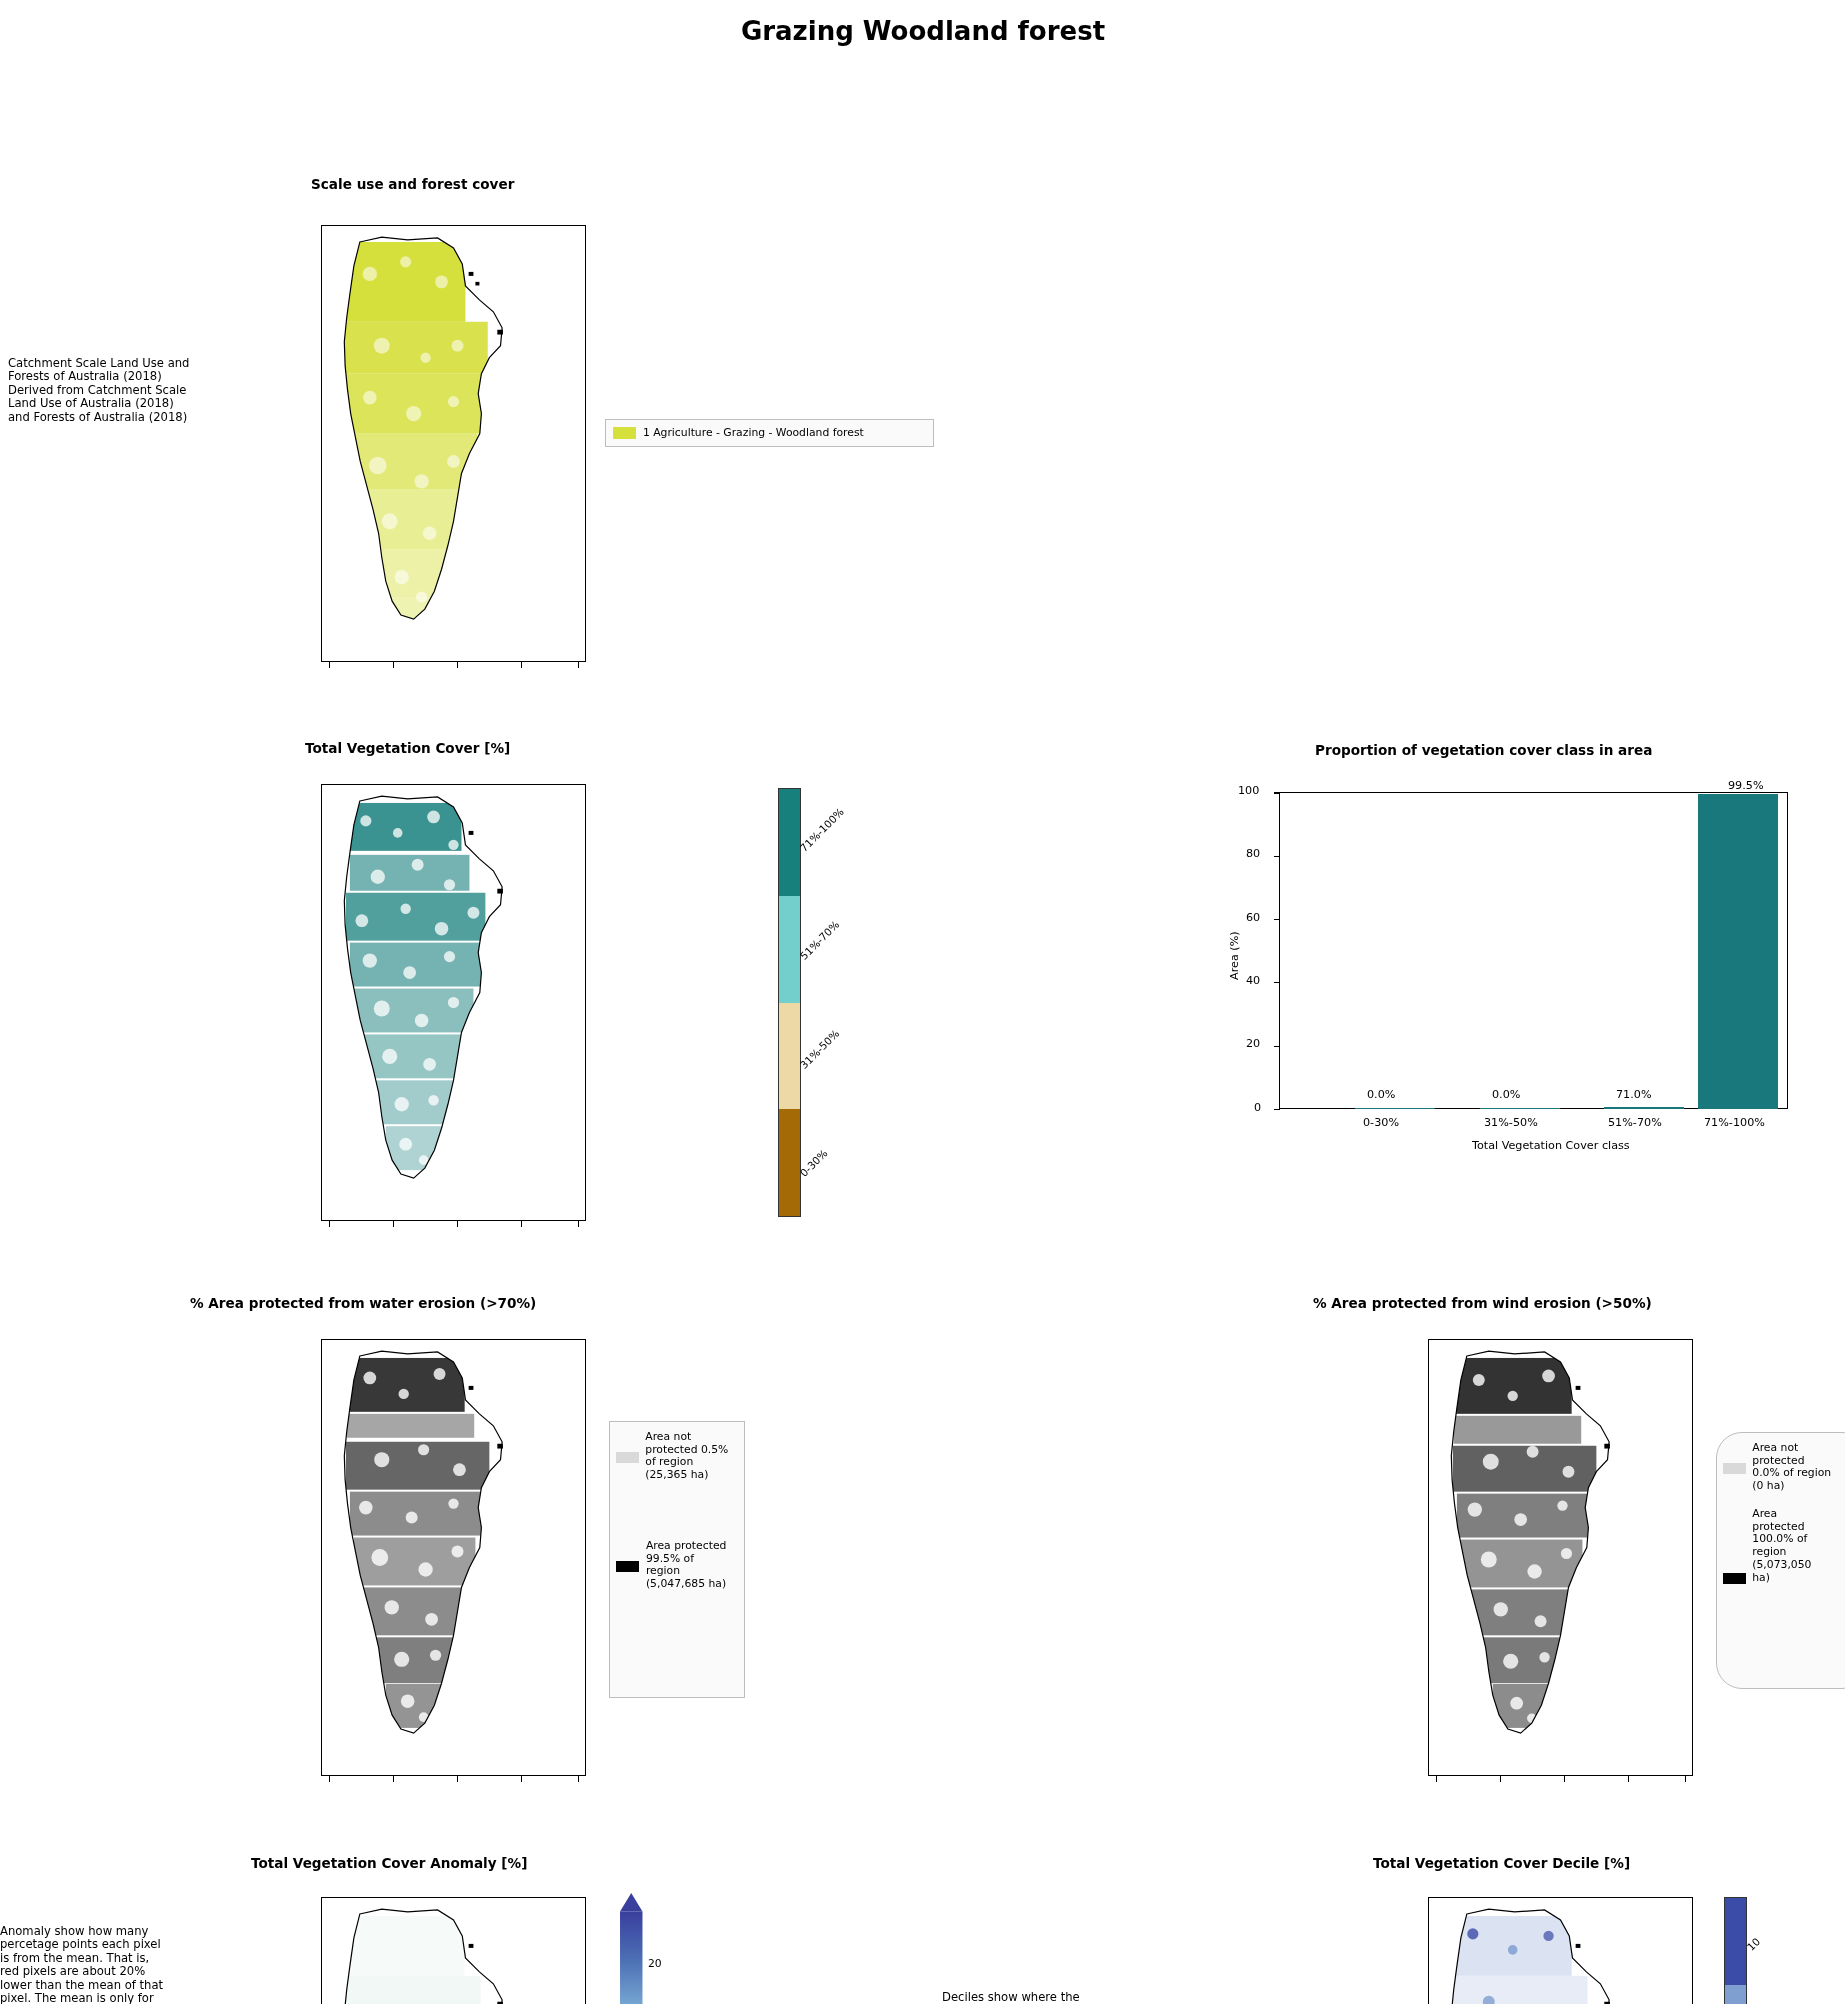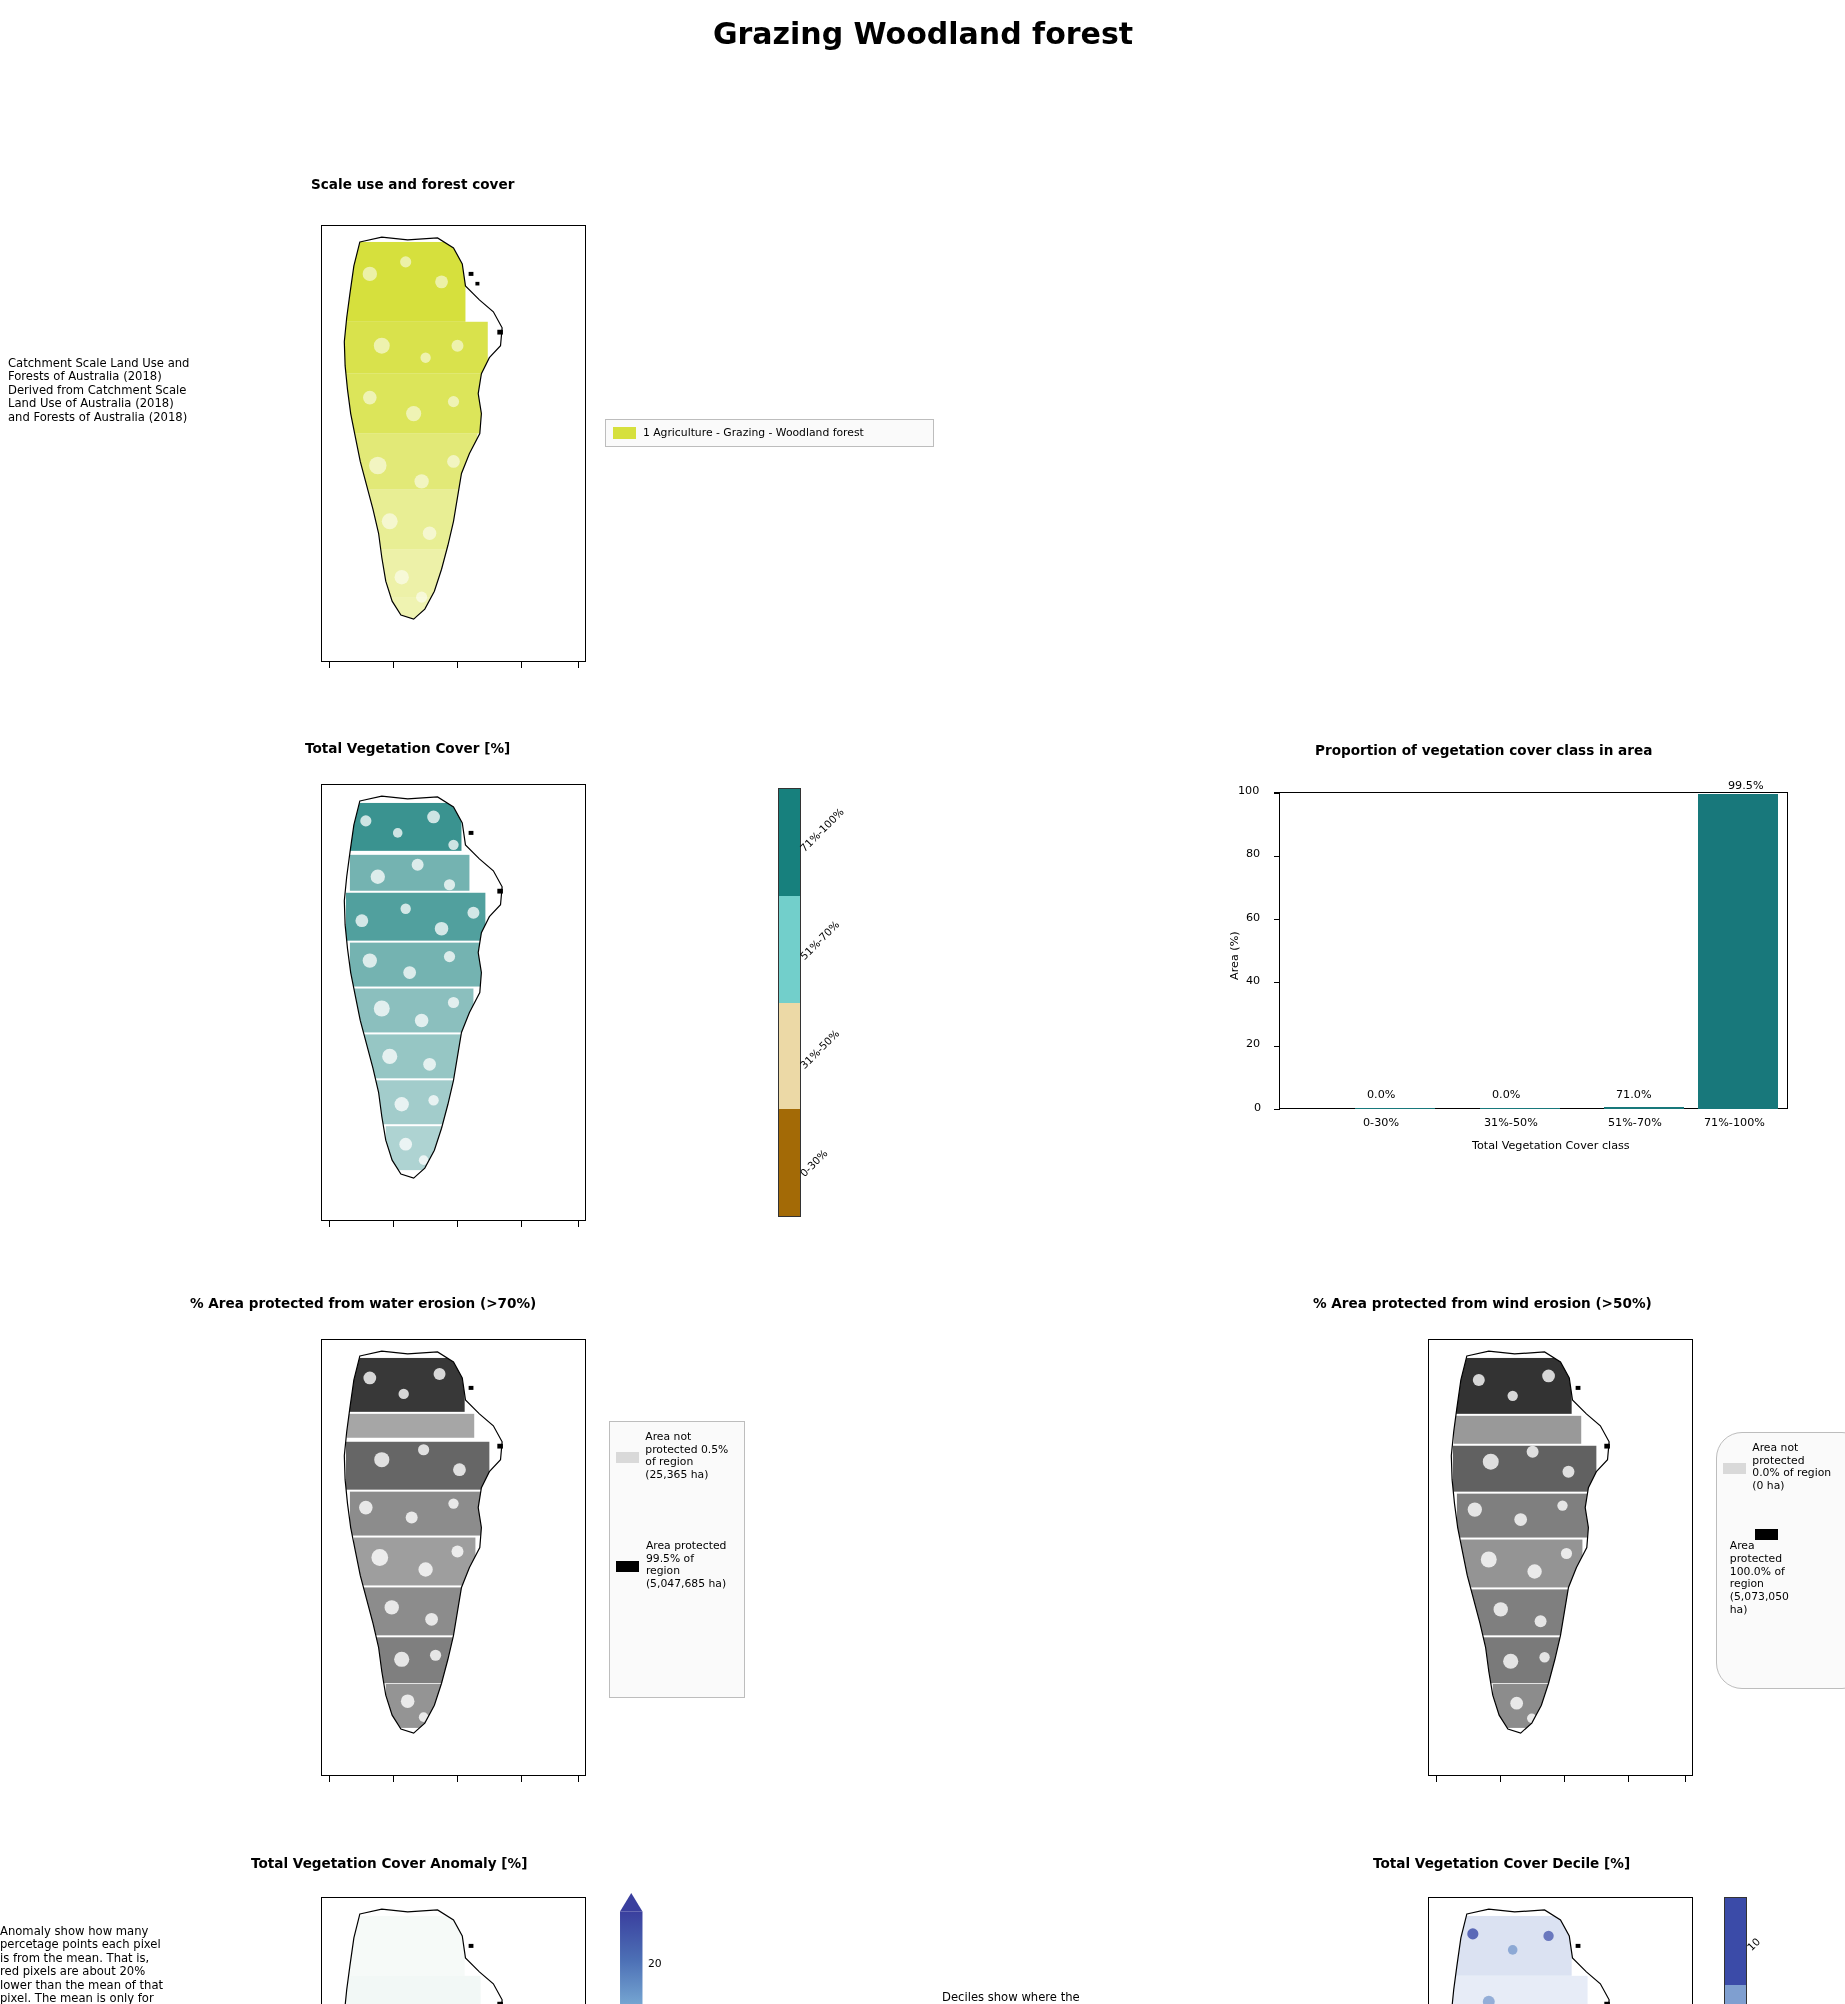--- a/index.html
+++ b/index.html
@@ -1,18 +1,18 @@
 <!DOCTYPE html>
 <html style="font-size:6.4px"><head>
 <meta charset="utf-8">
 <style>
   html,body{margin:0;padding:0;background:#ffffff;}
   body{width:1846px;height:2533px;position:relative;font-family:"DejaVu Sans","Liberation Sans",sans-serif;color:#000;}
   .abs{position:absolute;}
-  .title-main{font-size:30px;font-weight:bold;text-align:center;width:100%;top:16px;left:0;}
+  .title-main{font-size:26px;font-weight:bold;text-align:center;width:100%;top:16px;left:0;}
   .panel-title{font-size:13.6px;font-weight:bold;}
   .small-note{font-size:11.6px;line-height:1.16;}
   .map-frame{border:1.2px solid #000;background:#fff;position:absolute;box-sizing:border-box;}
   
   .legend-box{border:0.8px solid #bdbdbd;background:#fafafa;box-sizing:border-box;position:absolute;display:flex;align-items:flex-start;}
   .legend-swatch{width:22.5px;height:11.2px;display:inline-block;}
   .legend-text{font-size:10.8px;line-height:1.18;}
   .bar{position:absolute;background:#18787b;}
   .axlabel{font-size:11.2px;}
   .ylabel{font-size:11.2px;transform:rotate(-90deg);transform-origin:left top;white-space:nowrap;}
@@ -301,21 +301,21 @@
     <span style="left:136px;top:0;"></span>
     <span style="left:200px;top:0;"></span>
     <span style="left:257px;top:0;"></span>
 </div>
 
 <div class="legend-box" style="left:1716px;top:1432px;width:152px;height:257px;flex-direction:column;padding:8.8px 6.4px;border-radius:26px;">
   <div style="display:flex;align-items:flex-start;">
     <span class="legend-swatch" style="background:#d9d9d9;margin-top:21px;"></span>
     <span class="legend-text" style="margin-left:6.4px;width:80px;">Area not protected 0.0% of region (0 ha)</span>
   </div>
-  <div style="display:flex;align-items:center;margin-top:15.2px;flex-direction:column;">
+  <div style="display:flex;align-items:flex-end;margin-top:15.2px;">
     <span class="legend-swatch" style="background:#000000;margin-top:21px;"></span>
     <span class="legend-text" style="margin-left:6.4px;width:80px;">Area protected 100.0% of region (5,073,050 ha)</span>
   </div>
 </div>
 
 <div class="abs panel-title" style="left:251px;top:1855px;">Total Vegetation Cover Anomaly [%]</div>
 
 <div class="abs small-note" style="left:0px;top:1925px;width:168px;">Anomaly show how many percetage points each pixel is from the mean. That is, red pixels are about 20% lower than the mean of that pixel. The mean is only for the month of the map using baseline from 2001 to 2019.</div>
 
 <div class="map-frame" style="left:321px;top:1897px;width:265px;height:437px;">

